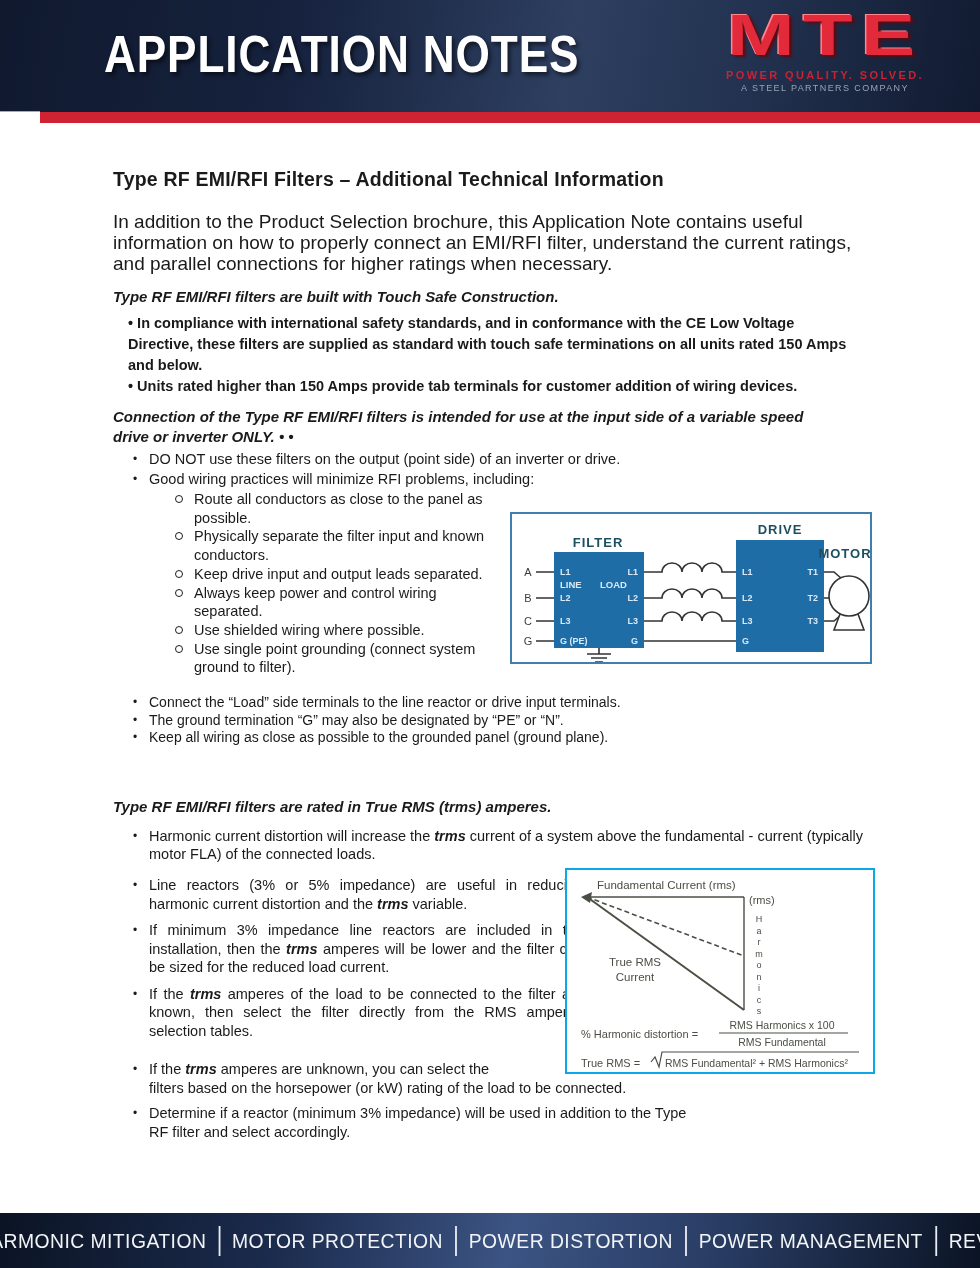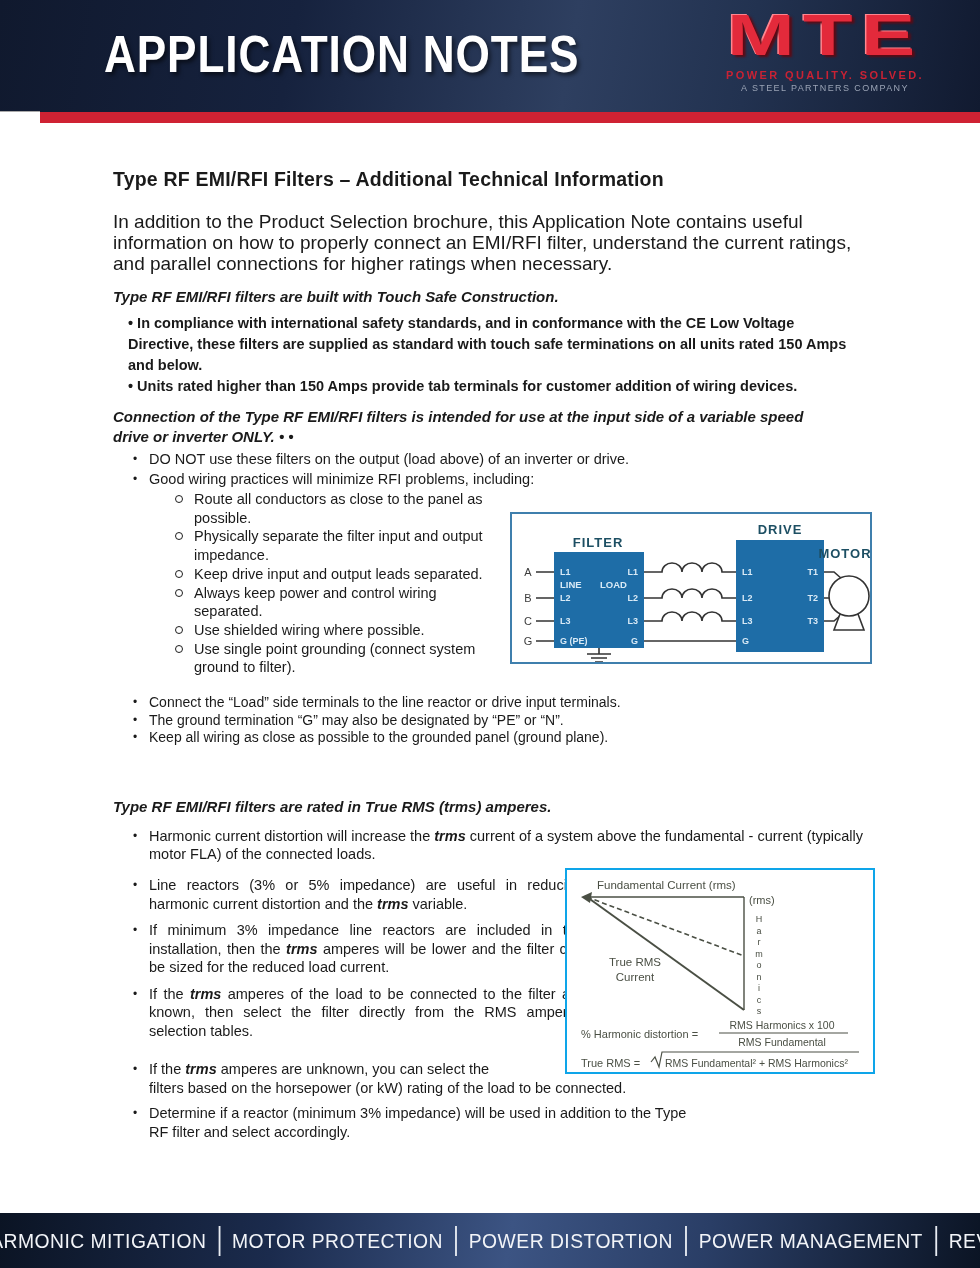--- a/index.html
+++ b/index.html
@@ -91,32 +91,32 @@
 
   <div class="sec-head" style="left:113px;top:287px;">Type RF EMI/RFI filters are built with Touch Safe Construction.</div>
   <div class="ts-bullets">
     <div class="inline-b"><span>In compliance with international safety standards, and in conformance with the CE Low Voltage Directive, these filters are supplied as standard with touch safe terminations on all units rated 150 Amps and below.</span></div>
     <div class="inline-b"><span>Units rated higher than 150 Amps provide tab terminals for customer addition of wiring devices.</span></div>
   </div>
 
   <div class="sec-head" style="left:113px;top:407px;width:700px;">Connection of the Type RF EMI/RFI filters is intended for use at the input side of a variable speed drive or inverter ONLY. • •</div>
   <div class="conn-bullets">
     <div class="li">
-        <span class="txt">DO NOT use these filters on the output (load above) of an inverter or drive.</span>
+        <span class="txt">DO NOT use these filters on the output (point side) of an inverter or drive.</span>
       </div>
     <div class="li">
         <span class="txt">Good wiring practices will minimize RFI problems, including:</span>
       </div>
   </div>
   <div class="sub-bullets">
     <div class="li2">
         <span class="txt">Route all conductors as close to the panel as possible.</span>
       </div>
     <div class="li2">
-        <span class="txt">Physically separate the filter input and output impedance.</span>
+        <span class="txt">Physically separate the filter input and known conductors.</span>
       </div>
     <div class="li2">
         <span class="txt">Keep drive input and output leads separated.</span>
       </div>
     <div class="li2">
         <span class="txt">Always keep power and control wiring separated.</span>
       </div>
     <div class="li2">
         <span class="txt">Use shielded wiring where possible.</span>
       </div>

